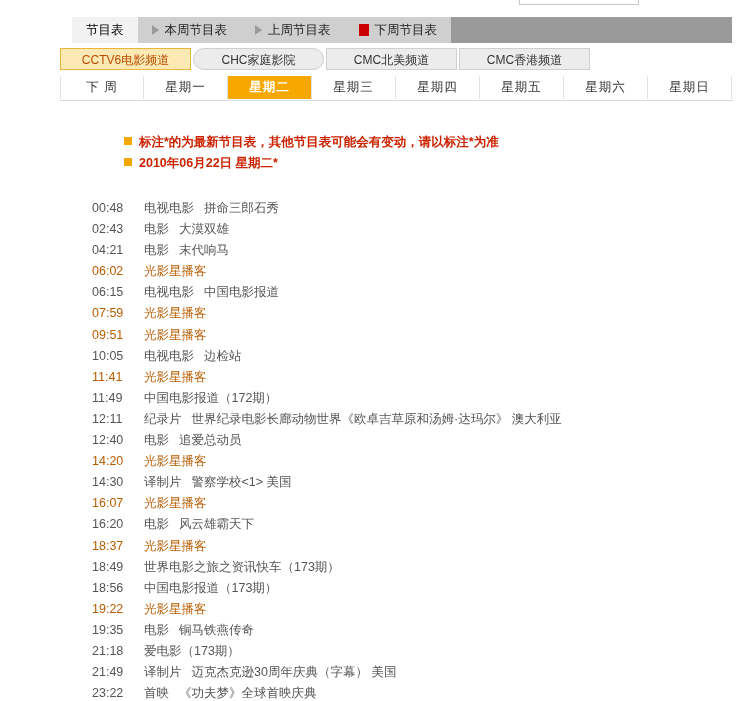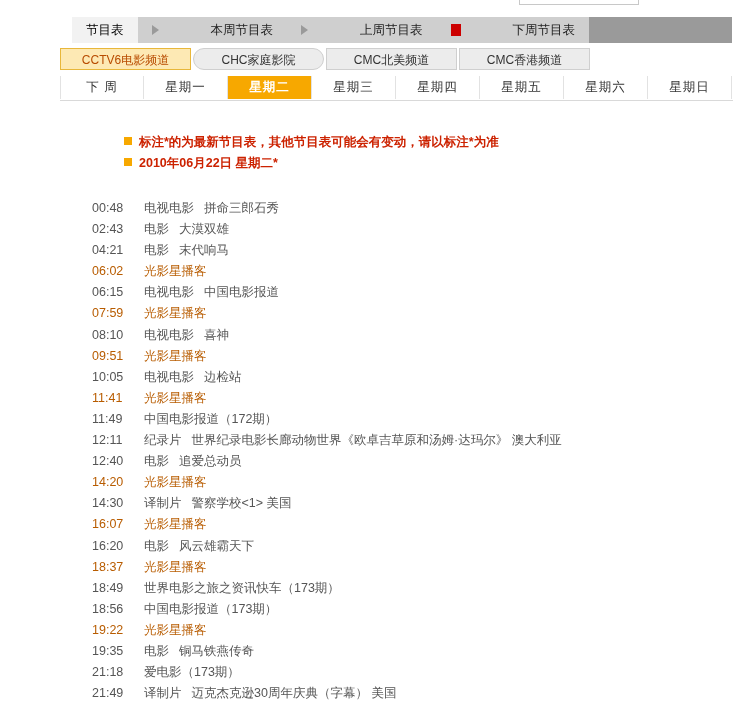--- a/index.html
+++ b/index.html
@@ -54,21 +54,20 @@
     align-items: center;
     justify-content: center;
   }
   .tab.active {
     background: #f2f2f2;
     color: #000;
     font-weight: normal;
   }
   .tab.grey {
     background: #cfcfcf;
-    gap: 46px;
   }
   .tab .arrow {
     display: inline-block;
     width: 0;
     height: 0;
     border-top: 5px solid transparent;
     border-bottom: 5px solid transparent;
     border-left: 7px solid #9a9a9a;
     margin-right: 6px;
   }
@@ -247,21 +246,20 @@
   <span>2010年06月22日 星期二*</span>
 </div>
 
 <div class="schedule" id="schedule-list">
     <div class="row"><span class="time">00:48</span><span class="prog"><span class="type">电视电影</span><span>拼命三郎石秀</span></span></div>
     <div class="row"><span class="time">02:43</span><span class="prog"><span class="type">电影</span><span>大漠双雄</span></span></div>
     <div class="row"><span class="time">04:21</span><span class="prog"><span class="type">电影</span><span>末代响马</span></span></div>
     <div class="row hl"><span class="time">06:02</span><span class="prog"><span>光影星播客</span></span></div>
     <div class="row"><span class="time">06:15</span><span class="prog"><span class="type">电视电影</span><span>中国电影报道</span></span></div>
     <div class="row hl"><span class="time">07:59</span><span class="prog"><span>光影星播客</span></span></div>
-    <div class="row"><span class="time">08:10</span><span class="prog"><span class="type">电视电影</span><span>喜神</span></span></div>
     <div class="row hl"><span class="time">09:51</span><span class="prog"><span>光影星播客</span></span></div>
     <div class="row"><span class="time">10:05</span><span class="prog"><span class="type">电视电影</span><span>边检站</span></span></div>
     <div class="row hl"><span class="time">11:41</span><span class="prog"><span>光影星播客</span></span></div>
     <div class="row"><span class="time">11:49</span><span class="prog"><span>中国电影报道（172期）</span></span></div>
     <div class="row"><span class="time">12:11</span><span class="prog"><span class="type">纪录片</span><span>世界纪录电影长廊动物世界《欧卓吉草原和汤姆·达玛尔》  澳大利亚</span></span></div>
     <div class="row"><span class="time">12:40</span><span class="prog"><span class="type">电影</span><span>追爱总动员</span></span></div>
     <div class="row hl"><span class="time">14:20</span><span class="prog"><span>光影星播客</span></span></div>
     <div class="row"><span class="time">14:30</span><span class="prog"><span class="type">译制片</span><span>警察学校&lt;1&gt;  美国</span></span></div>
     <div class="row hl"><span class="time">16:07</span><span class="prog"><span>光影星播客</span></span></div>
     <div class="row"><span class="time">16:20</span><span class="prog"><span class="type">电影</span><span>风云雄霸天下</span></span></div>

